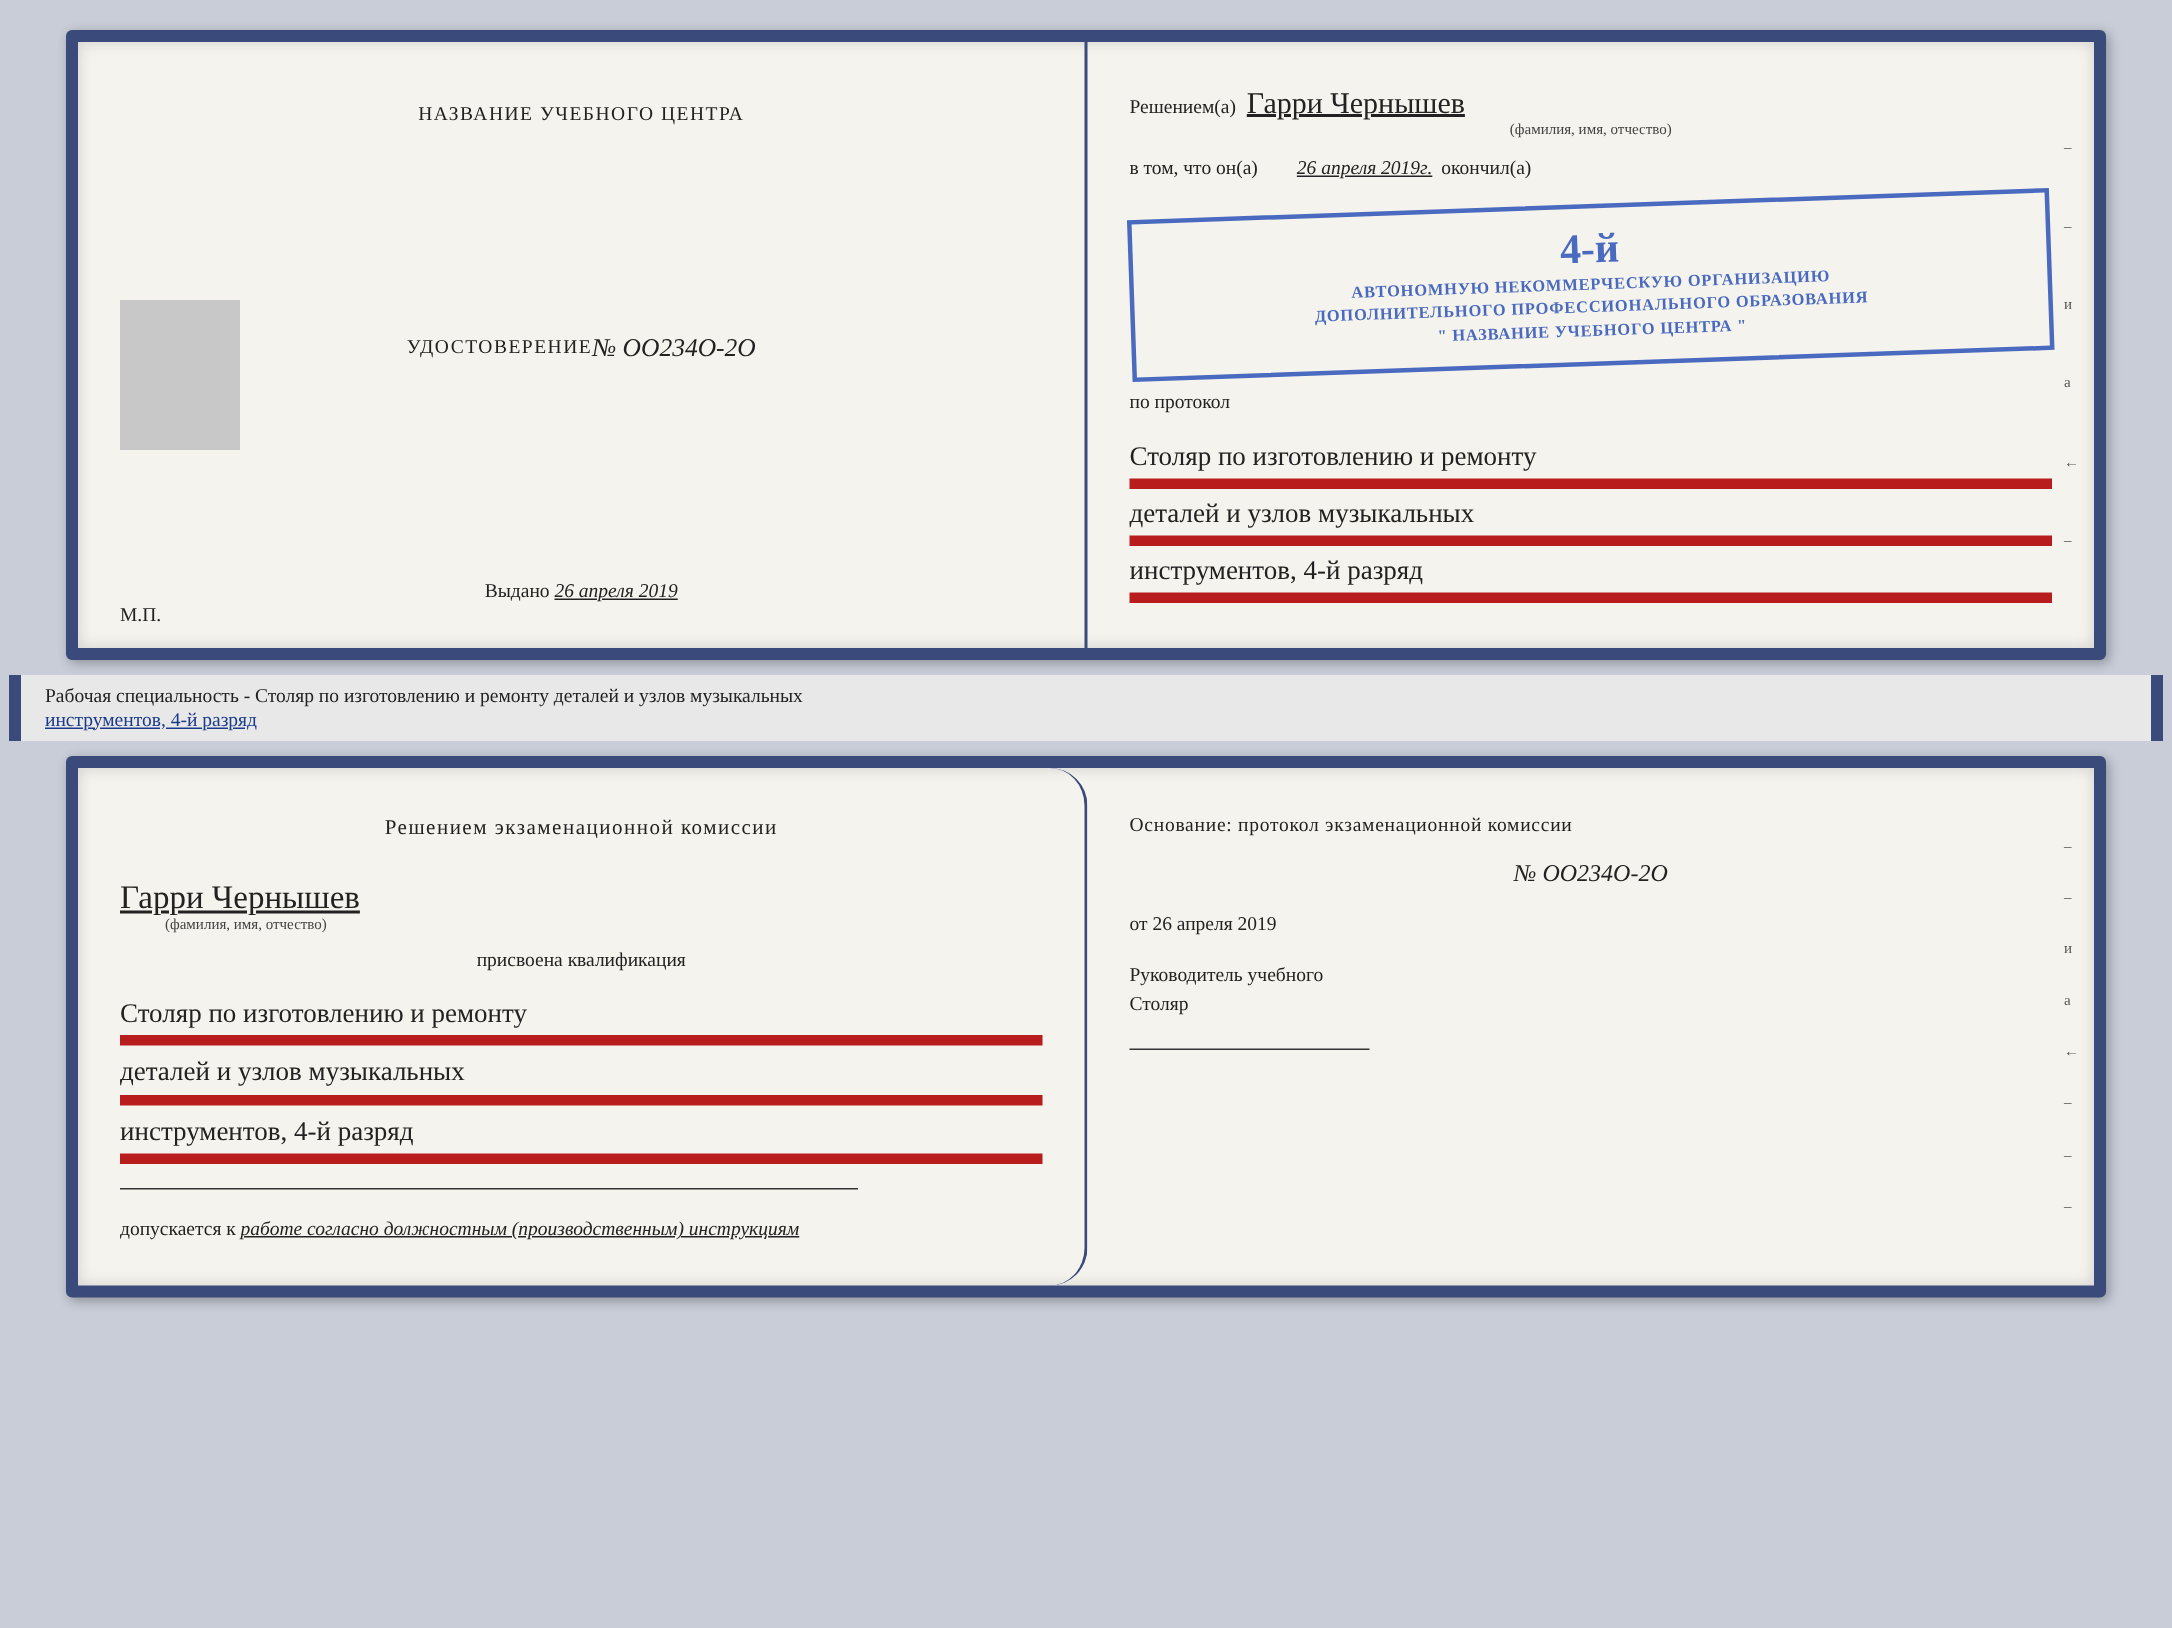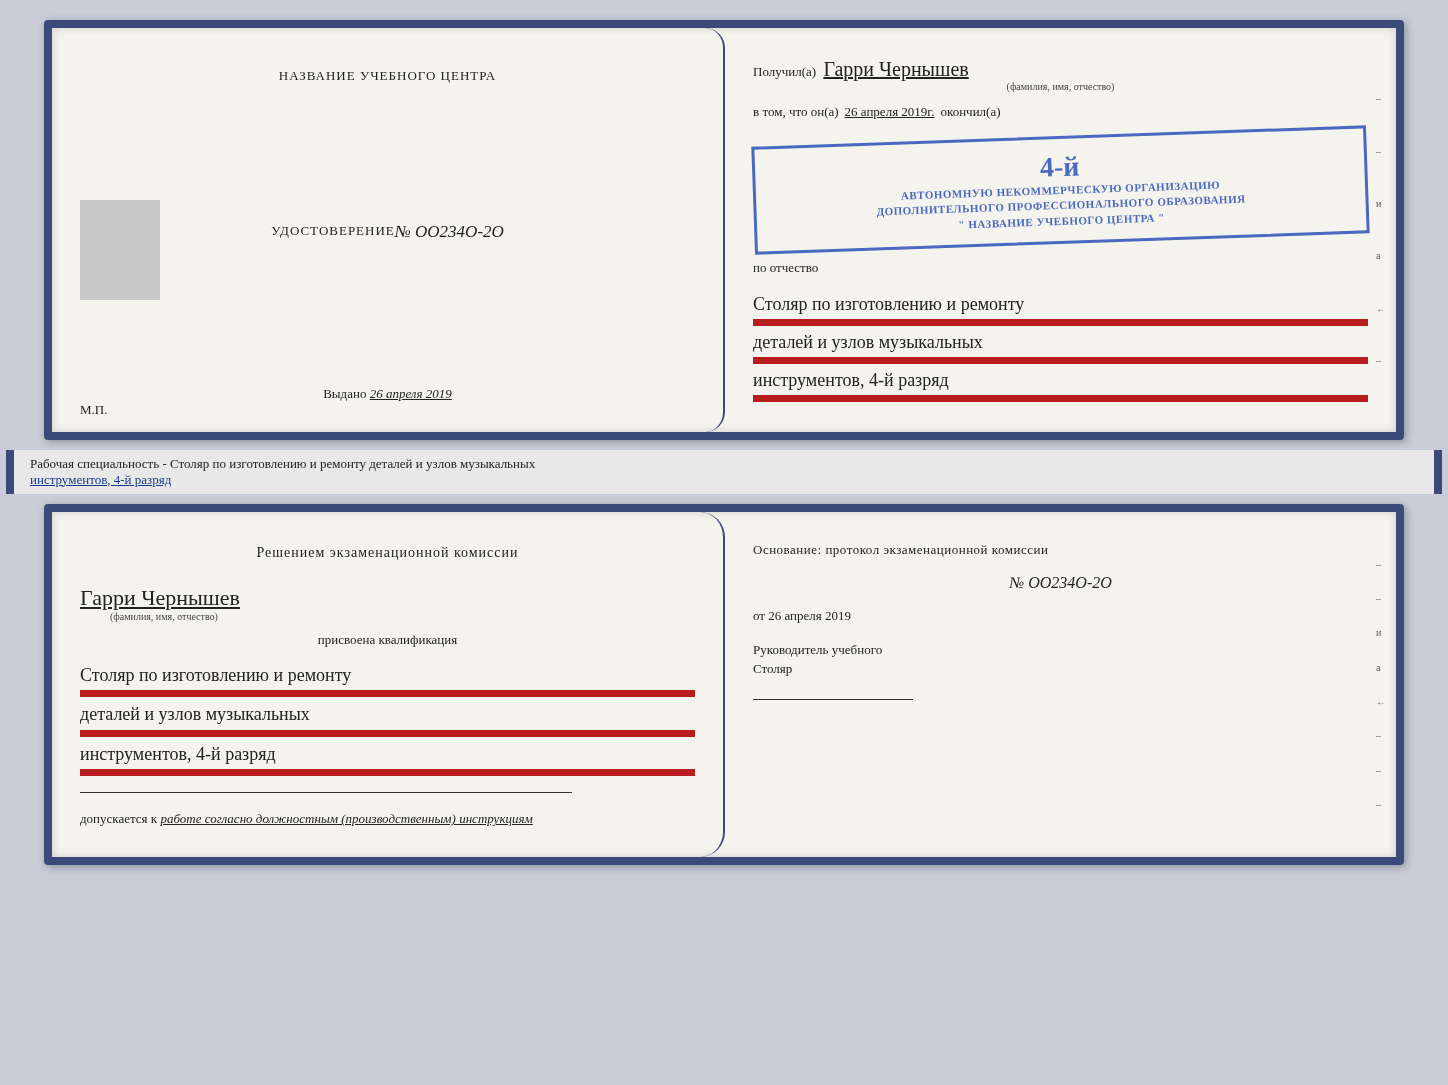--- a/index.html
+++ b/index.html
@@ -35,21 +35,20 @@
       border-right: 2px solid #3a4a7a;
     }
 
     
     .top-section .doc-left {
       display: flex;
       flex-direction: column;
       align-items: center;
       justify-content: space-between;
       min-height: 340px;
-      border-radius: 20px;
     }
 
     .center-title {
       text-align: center;
       font-size: 13px;
       letter-spacing: 1px;
       color: #222;
       font-weight: normal;
       text-transform: uppercase;
       margin-top: 10px;
@@ -135,22 +134,24 @@
     }
 
     .vtom-line {
       font-size: 13px;
       color: #222;
       display: flex;
       align-items: baseline;
       gap: 6px;
     }
     .date-handwritten {
-      font-size: 13px;
-      text-decoration: underline;
+      font-style: italic;
+      font-size: 13px;
+      text-decoration: underline;
+      margin-left: 20px;
     }
 
     .stamp-block {
       border: 3px solid #4a6abf;
       padding: 12px 14px;
       text-align: center;
       position: relative;
       margin: 4px 0;
       transform: rotate(-2deg);
     }
@@ -340,40 +341,40 @@
       <span>Выдано</span>
       <span class="issued-date">26 апреля 2019</span>
     </div>
 
     <div class="mp-label">М.П.</div>
   </div>
 
   <div class="doc-right">
 
     <div class="received-line">
-      <span>Получил(а)</span>
+      <span>Решением(а)</span>
       <span class="handwritten-name">Гарри Чернышев</span>
       <br>
       <span class="small-label">(фамилия, имя, отчество)</span>
     </div>
 
     <div class="vtom-line">
       <span>в том, что он(а)</span>
       <span class="date-handwritten">26 апреля 2019г.</span>
       <span>окончил(а)</span>
     </div>
 
     <div class="stamp-block">
       <div class="stamp-rank">4-й</div>
       <div class="stamp-text">АВТОНОМНУЮ НЕКОММЕРЧЕСКУЮ ОРГАНИЗАЦИЮ</div>
       <div class="stamp-text">ДОПОЛНИТЕЛЬНОГО ПРОФЕССИОНАЛЬНОГО ОБРАЗОВАНИЯ</div>
       <div class="stamp-text">" НАЗВАНИЕ УЧЕБНОГО ЦЕНТРА "</div>
     </div>
 
-    <div class="po-professii">по отчество</div>
+    <div class="po-professii">по протокол</div>
 
     <div class="profession-handwritten">
       <span class="prof-line">Столяр по изготовлению и ремонту</span>
       <span class="prof-line">деталей и узлов музыкальных</span>
       <span class="prof-line">инструментов, 4-й разряд</span>
     </div>
 
     <div class="side-lines">
       <span class="edge-char">–</span>
       <span class="edge-char">–</span>

